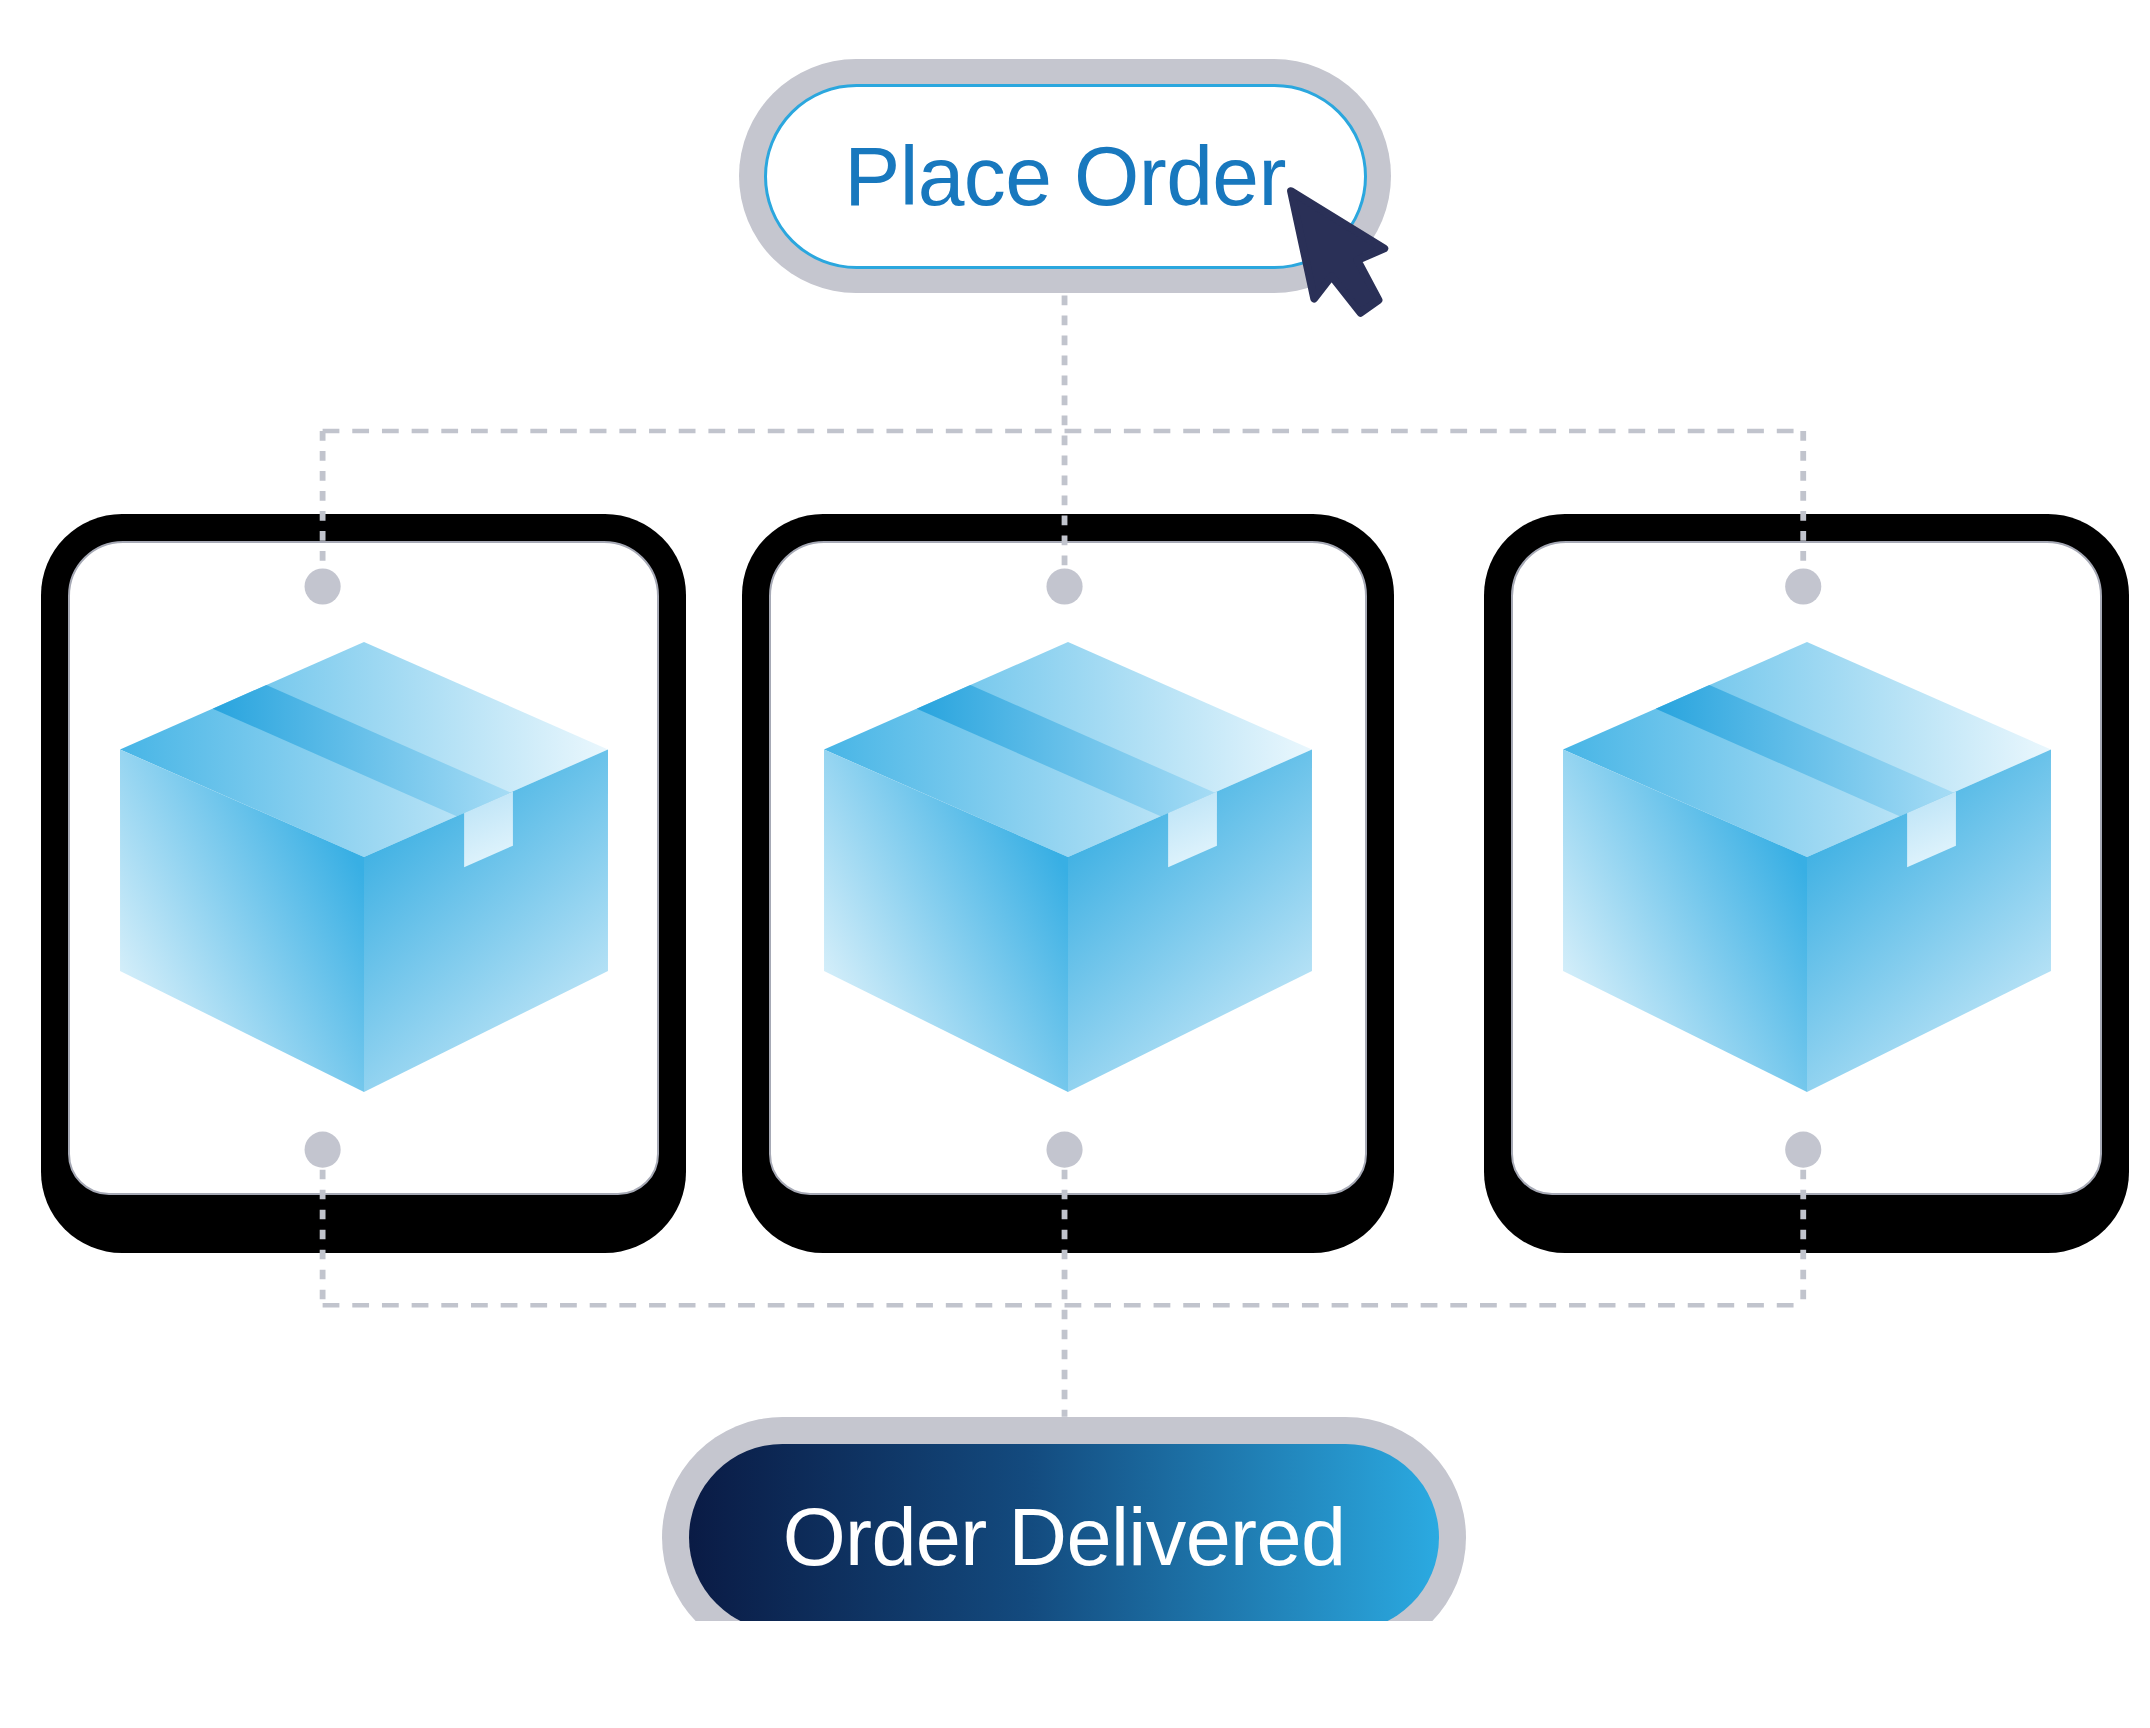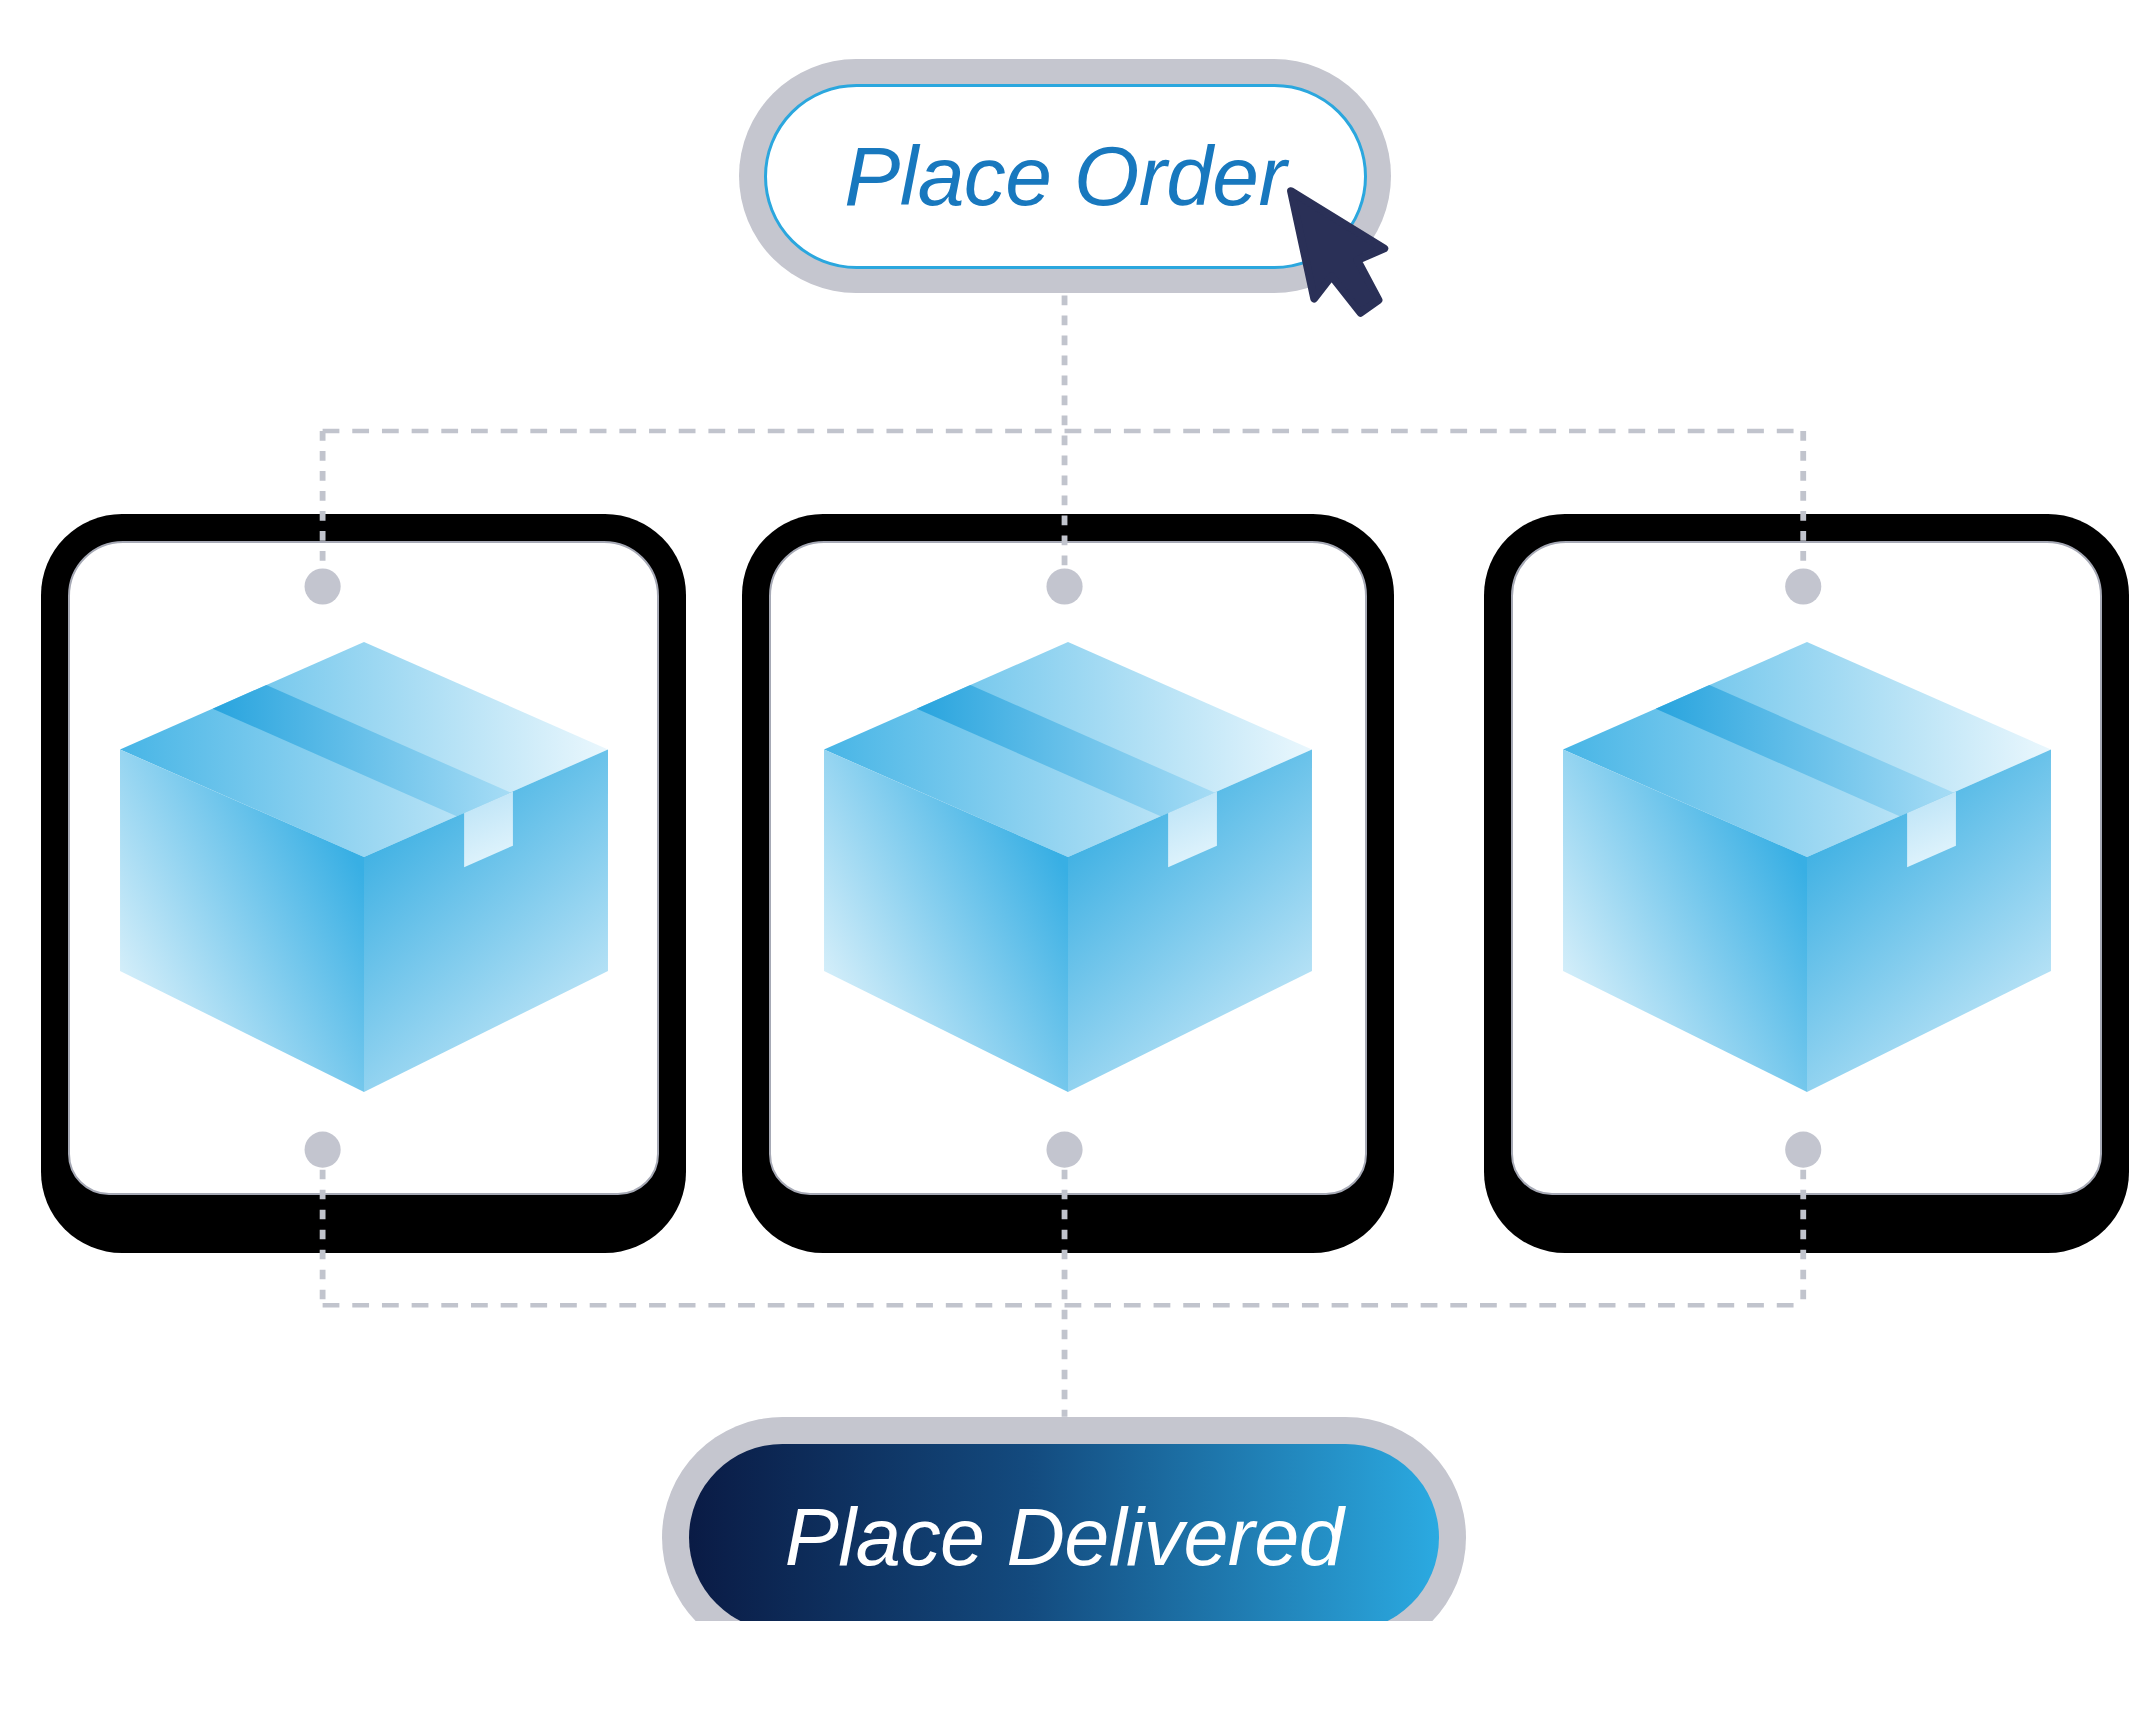--- a/index.html
+++ b/index.html
@@ -3,21 +3,21 @@
 <meta charset="utf-8">
 <style>
   :root{
     --accent-blue:#2BA7DE; --text-blue:#1878BE; --ring-gray:#C5C6CF;
     --line-gray:#C1C4CD; --dot-gray:#C3C5CF; --cursor-navy:#2A3057;
     --gradient-navy:#0A1B45; --gradient-mid:#134A7E; --gradient-blue:#2BAAE1;
     --card-outline:#000000; --card-inner-line:#A6A9B5; --background:#FFFFFF;
   }
   *{margin:0;padding:0;box-sizing:border-box;}
   body{background:var(--background);font-family:"Liberation Sans",sans-serif;}
-  .canvas{position:relative;width:2151px;height:1621px;background:var(--background);overflow:hidden;font-style:italic;}
+  .canvas{position:relative;width:2151px;height:1621px;background:var(--background);overflow:hidden;}
 
   
   .connectors{position:absolute;left:0;top:0;width:2151px;height:1729px;z-index:5;}
   .dash-v{stroke:var(--line-gray);stroke-width:9;stroke-dasharray:15 16;fill:none;}
   .dot-h{stroke:var(--line-gray);stroke-width:7;stroke-dasharray:26 20;fill:none;}
   .node-dot{fill:var(--dot-gray);}
 
   
   .card{position:absolute;top:514px;height:739px;background:var(--card-outline);
         border-radius:81px;z-index:1;}
@@ -127,18 +127,18 @@
       <span class="label-start">Place Order</span>
     </div>
   </div>
 
   <svg class="cursor" viewBox="0 0 180 220">
     <polygon points="17,14 162,103 120,121 153,183 125,203 80,146 53,181"></polygon>
   </svg>
 
   <div class="pill-ring ring-end">
     <div class="pill-inner inner-end">
-      <span class="label-end">Place Delivered</span>
+      <span class="label-end">Order Delivered</span>
     </div>
   </div>
 
 </div>
 
 
 </body></html>

